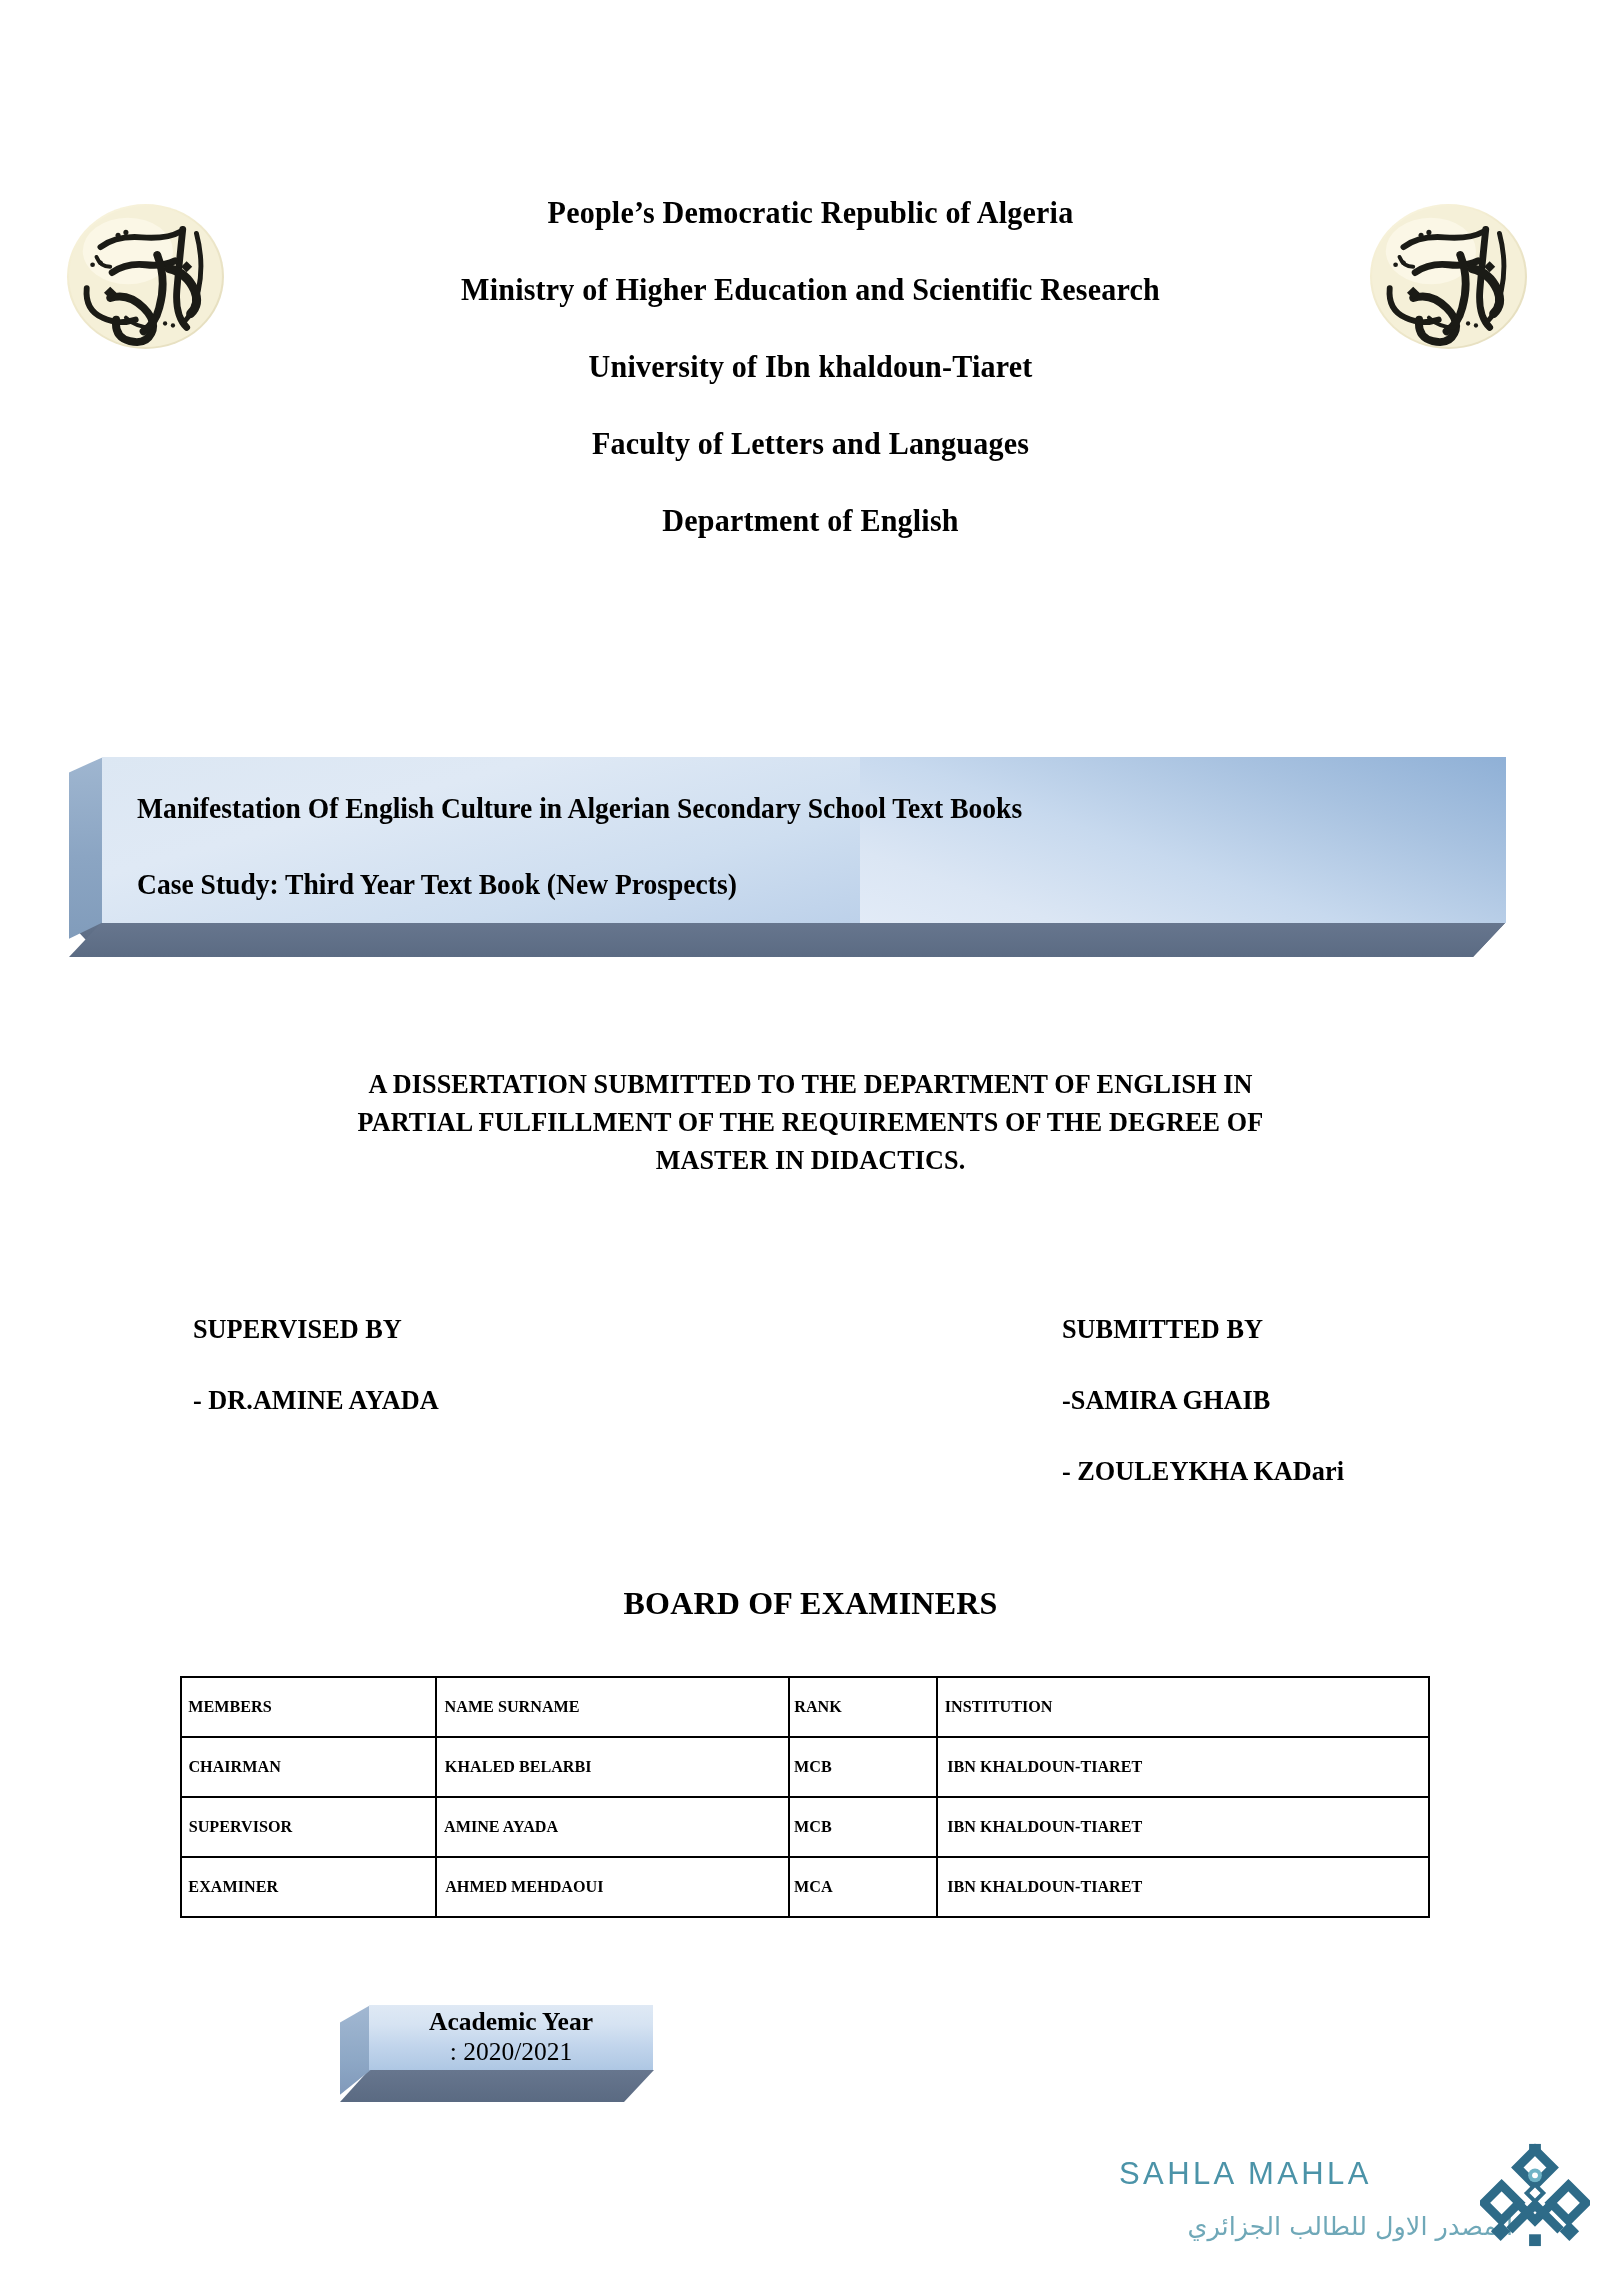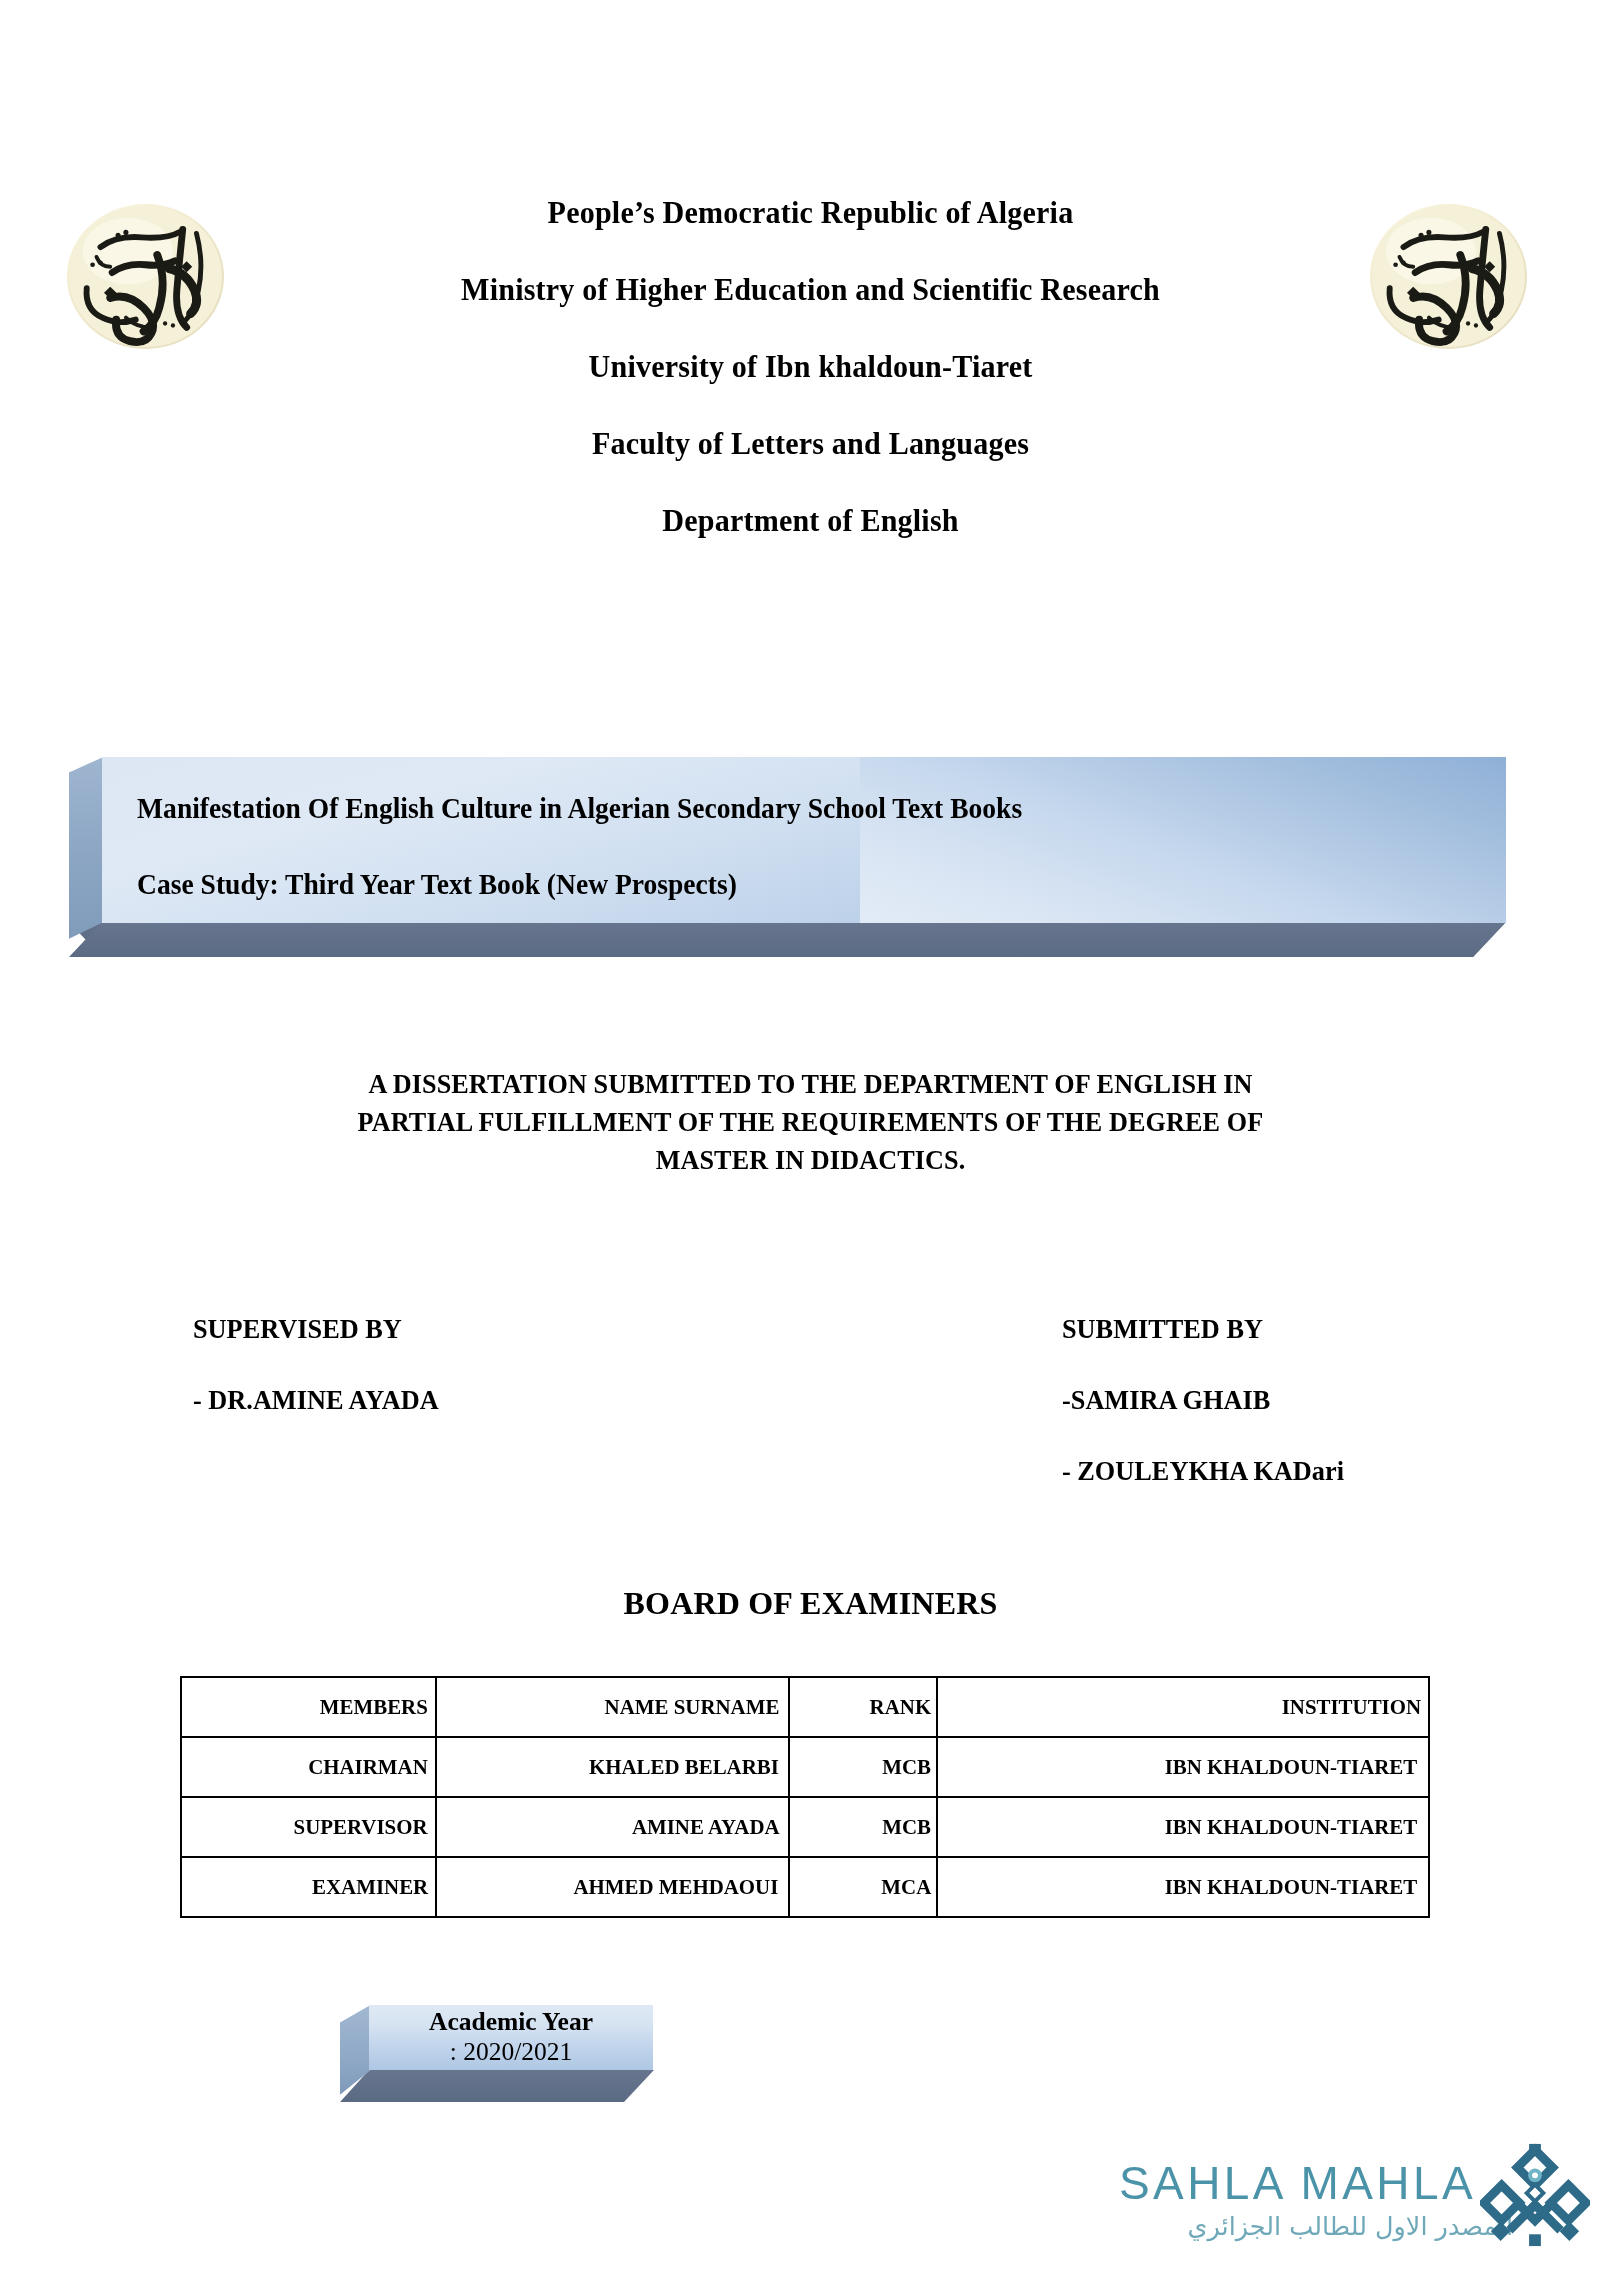--- a/index.html
+++ b/index.html
@@ -174,23 +174,23 @@
   .board-table {
     position: absolute;
     left: 180px;
     top: 1676px;
     width: 1210px;
     border-collapse: collapse;
     table-layout: fixed;
   }
   .board-table td, .board-table th {
     border: 2px solid #000000;
-    text-align: right;
-    font-weight: bold;
-    font-size: 22px;
+    text-align: left;
+    font-weight: bold;
+    font-size: 17px;
     height: 58px;
     padding: 0 3.9px;
     white-space: nowrap;
     transform-origin: center;
   }
   .board-table .c0 { width: 245px; }
   .board-table .c1 { width: 343px; }
   .board-table .c2 { width: 139px; }
   .board-table .c3 { width: 482px; text-decoration: underline; }
   .cell-inner { display: inline-block; transform: scaleX(0.95); }
@@ -251,21 +251,21 @@
     left: 1119px;
     top: 2156px;
     width: 490px;
     height: 118px;
   }
   .wm-title {
     position: absolute;
     left: 0;
     top: 0;
     font-family: "Liberation Sans", "DejaVu Sans", sans-serif;
-    font-size: 46px;
+    font-size: 31px;
     letter-spacing: 3.4px;
     color: #4b93a8;
     white-space: nowrap;
   }
   .wm-sub {
     position: absolute;
     left: 2px;
     top: 55px;
     font-family: "DejaVu Sans", "Liberation Sans", sans-serif;
     font-size: 25.5px;

